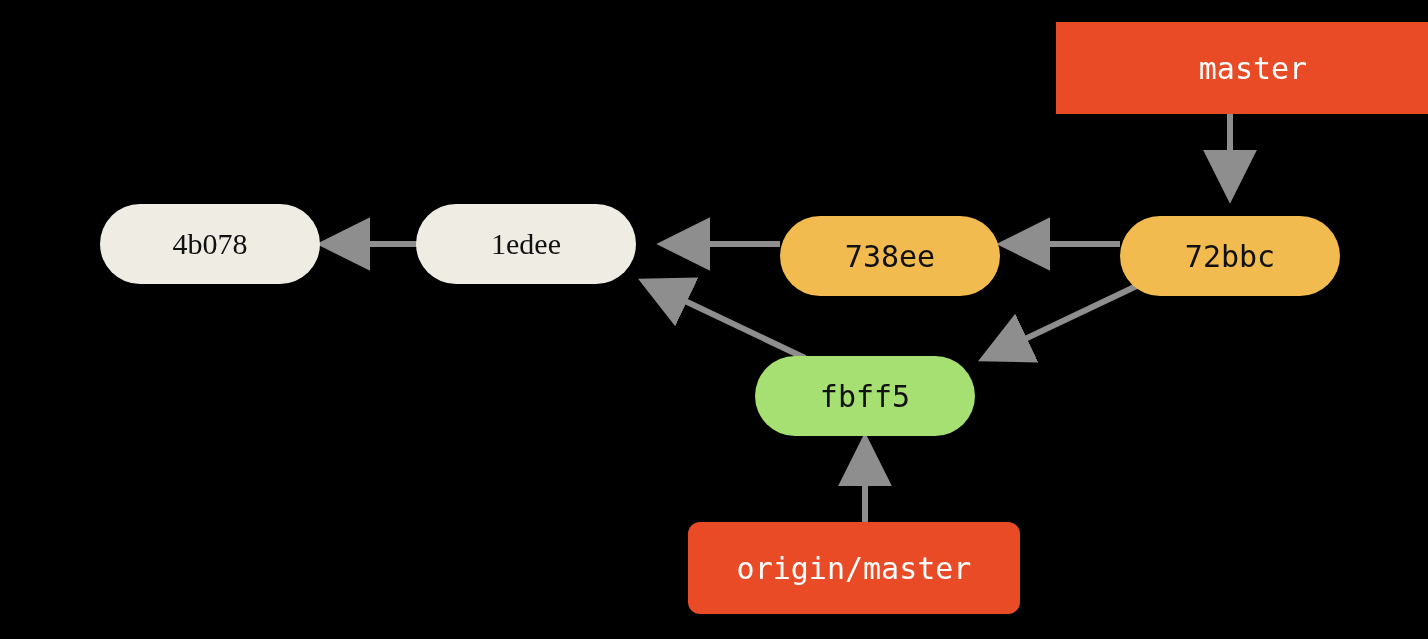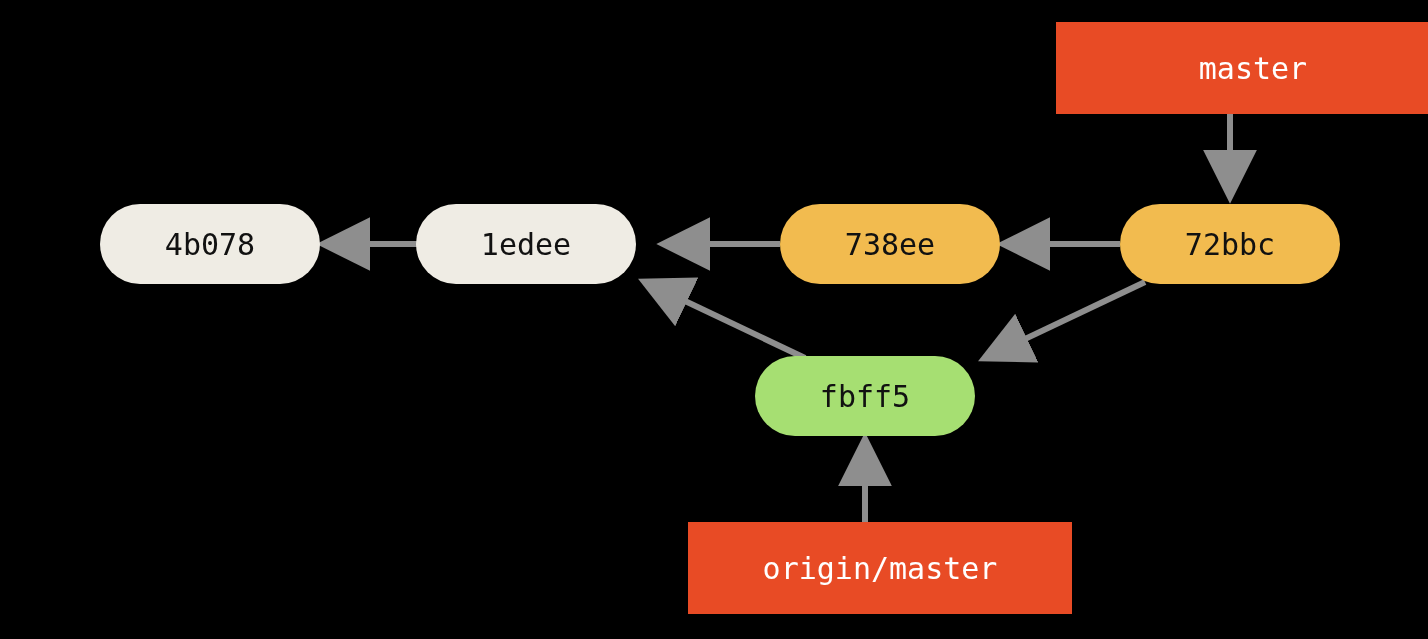--- a/index.html
+++ b/index.html
@@ -29,22 +29,22 @@
     justify-content: center;
     font-size: 30px;
     color: #111;
     box-sizing: border-box;
   }
   .commit {
     width: 220px;
     height: 80px;
     border-radius: 40px;
   }
-  .c-cream  { background: #efece4; }
-  .c-amber  { background: #f2bb4f; }
+  .c-cream  { background: #efece4; font-family: Liberation Serif, serif; }
+  .c-amber  { background: #f2bb4f; margin-top: 12px; }
   .c-green  { background: #a6df72; }
   .ref {
     background: #e84b25;
     color: #fff;
     font-size: 30px;
     text-align: center;
   }
 </style>
 </head>
 <body>
@@ -90,17 +90,17 @@
   </div>
 
   <div class="node commit c-amber" style="left:1120px; top:204px;">
     <span>72bbc</span>
   </div>
 
   <div class="node commit c-green" style="left:755px; top:356px;align-items:center;">
     <span>fbff5</span>
   </div>
 
-  <div class="node ref" style="left:688px; top:522px; width:384px; height:92px;">
+  <div class="node ref" style="left:688px; top:522px; width:332px; height:92px;border-radius:12px;">
     <span>origin/master</span>
   </div>
 
 </div>
 
 </body></html>

